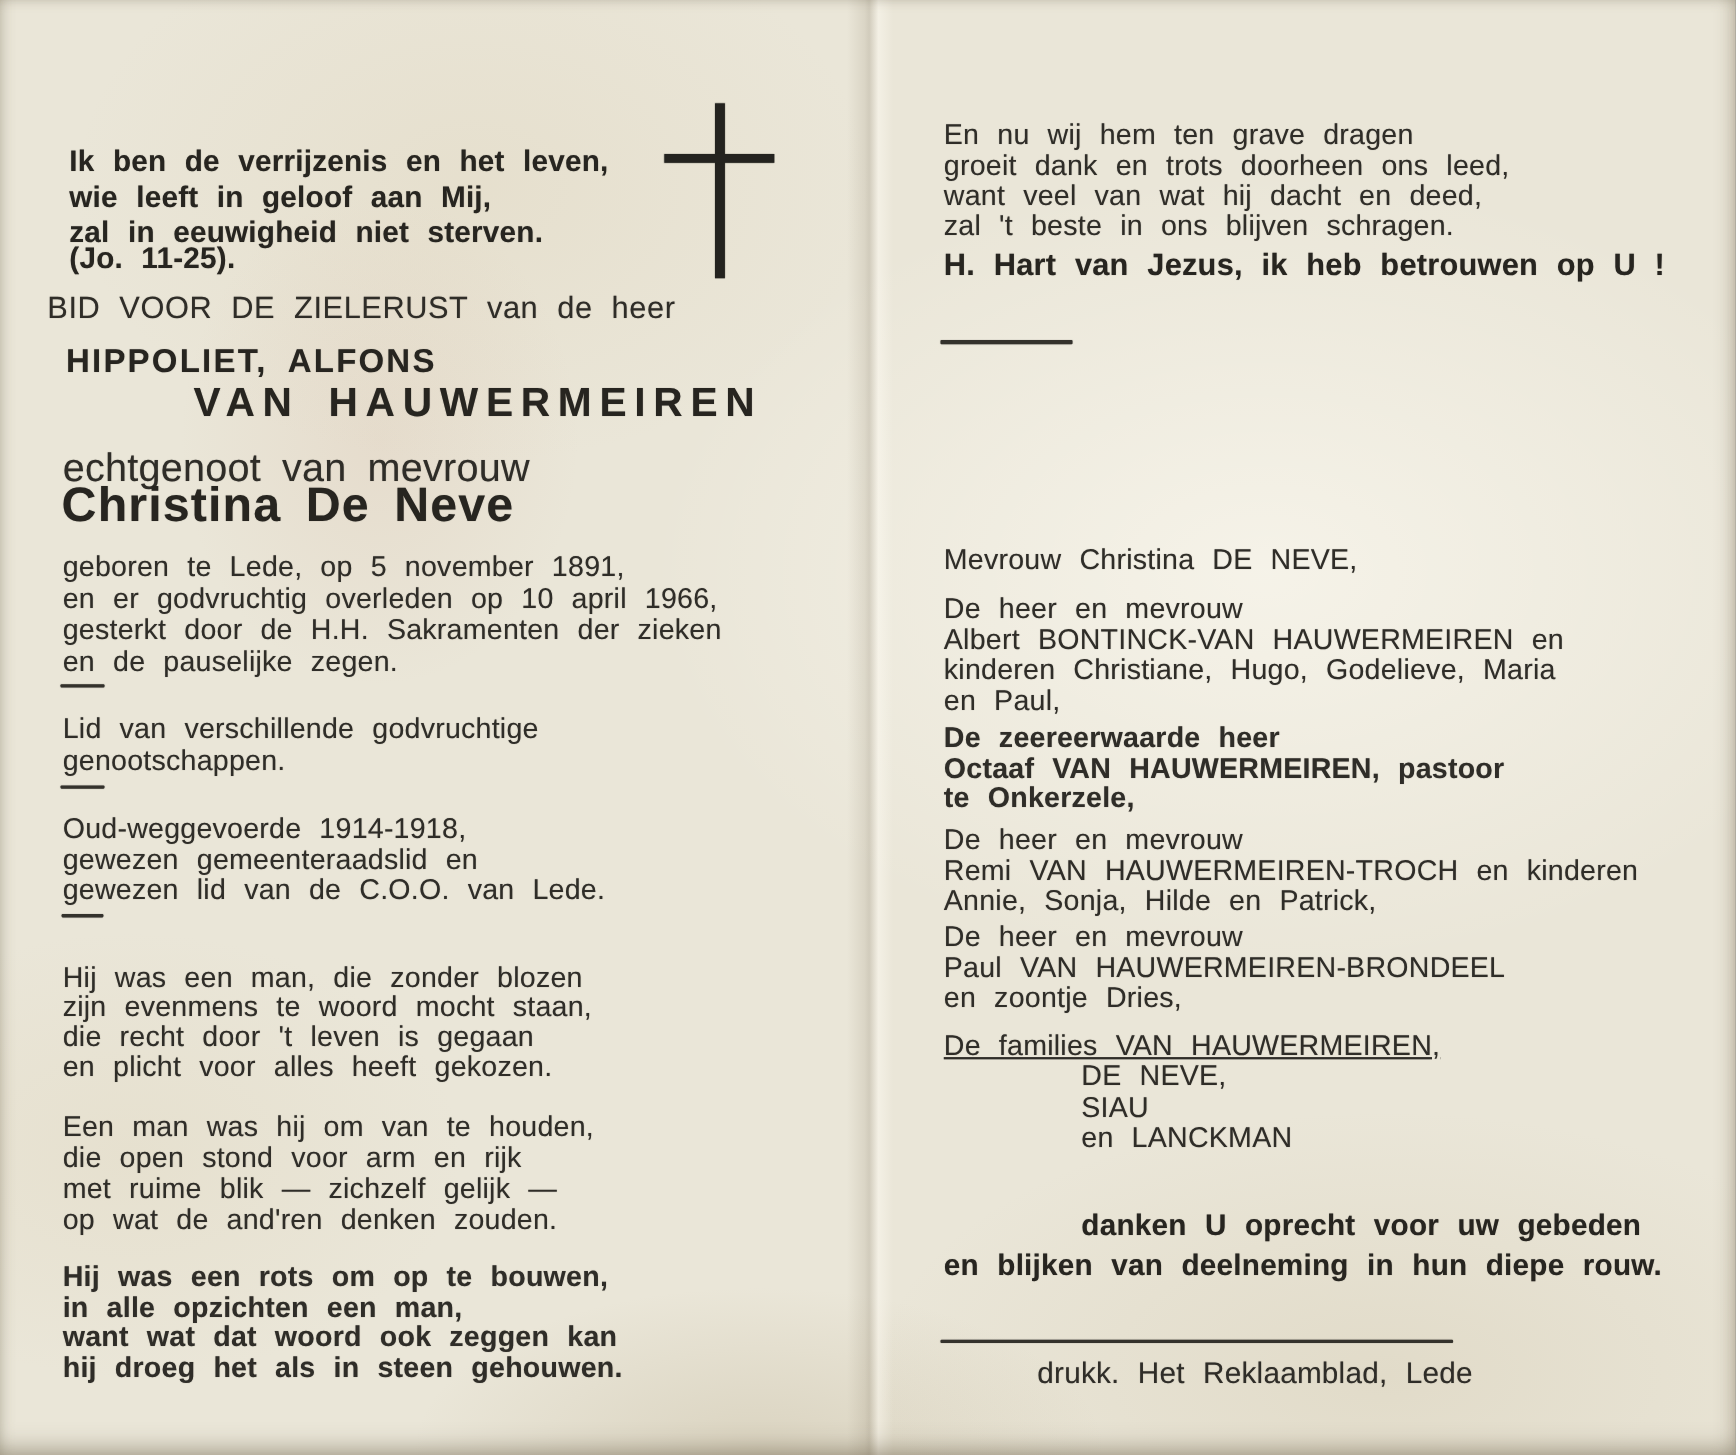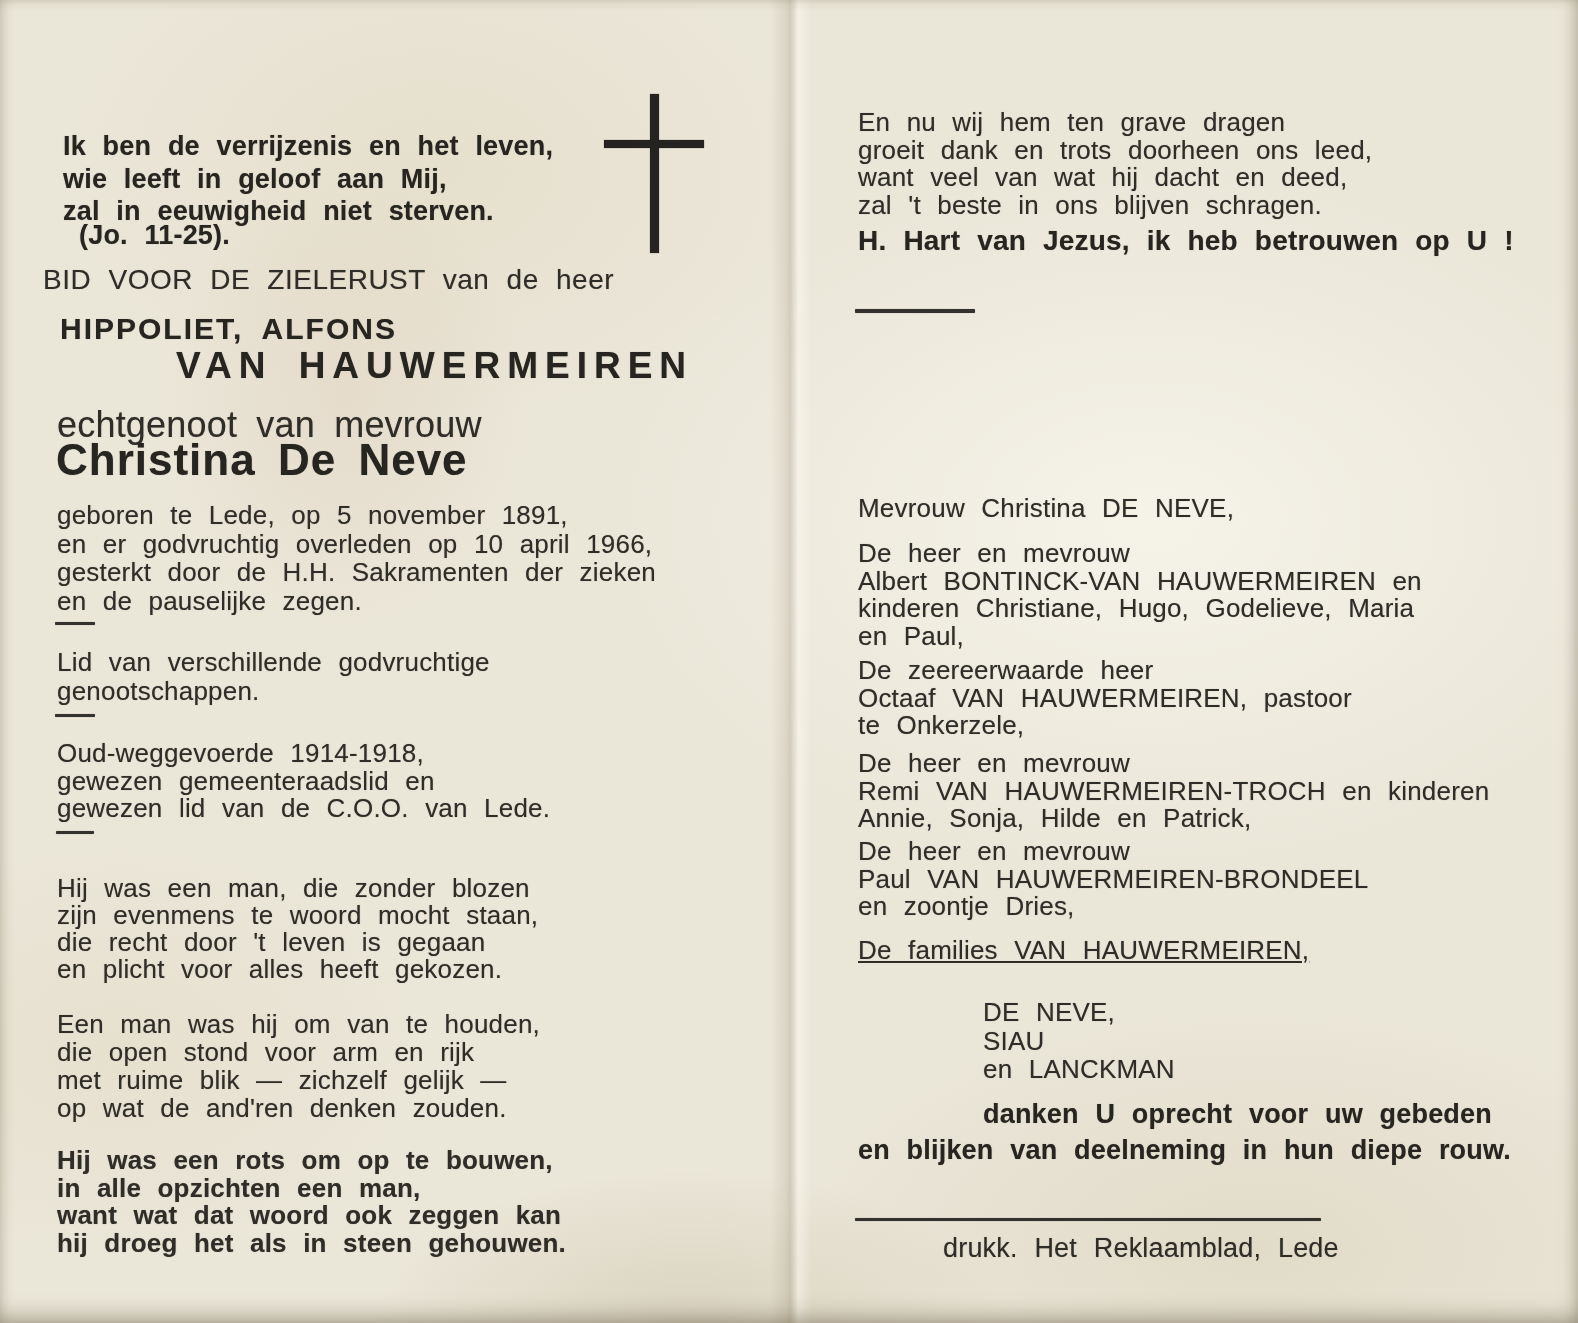--- a/index.html
+++ b/index.html
@@ -51,21 +51,21 @@
 <body>
 
 <div class="scan">
 
   <section>
 
     <div class="t b" style="left:63px;top:130px;font-size:27px;line-height:32.5px;">Ik ben de verrijzenis en het leven,
 wie leeft in geloof aan Mij,
 zal in eeuwigheid niet sterven.</div>
 
-    <div class="t b" style="left:63px;top:222px;font-size:27px;margin-left:16px;">(Jo. 11-25).</div>
+    <div class="t b" style="left:63px;top:222px;font-size:27px;">(Jo. 11-25).</div>
 
     <div class="cross" style="left:604px;top:94px;width:100px;height:159px;">
       <div class="vbar" style="left:46px;top:0;width:9px;height:159px;"></div>
       <div class="hbar" style="left:0;top:46px;width:100px;height:8px;"></div>
     </div>
 
     <div class="t" style="left:43px;top:265px;font-size:28px;line-height:30px;letter-spacing:.5px;">BID VOOR DE ZIELERUST van de heer</div>
 
     <div class="t b" style="left:60px;top:315px;font-size:30px;letter-spacing:2px;">HIPPOLIET, ALFONS</div>
 
@@ -121,35 +121,35 @@
 
     <div class="rule" style="left:855px;top:309px;width:120px;height:4px;"></div>
 
     <div class="t" style="left:858px;top:495px;line-height:27.5px;">Mevrouw Christina DE NEVE,</div>
 
     <div class="t" style="left:858px;top:540px;line-height:27.5px;">De heer en mevrouw
 Albert BONTINCK-VAN HAUWERMEIREN en
 kinderen Christiane, Hugo, Godelieve, Maria
 en Paul,</div>
 
-    <div class="t" style="left:858px;top:657px;line-height:27.5px;">De zeereerwaarde heer
+    <div class="t" style="left:858px;top:657px;line-height:27.5px;font-weight:bold;">De zeereerwaarde heer
 Octaaf VAN HAUWERMEIREN, pastoor
 te Onkerzele,</div>
 
     <div class="t" style="left:858px;top:750px;line-height:27.5px;">De heer en mevrouw
 Remi VAN HAUWERMEIREN-TROCH en kinderen
 Annie, Sonja, Hilde en Patrick,</div>
 
     <div class="t" style="left:858px;top:838px;line-height:27.5px;">De heer en mevrouw
 Paul VAN HAUWERMEIREN-BRONDEEL
 en zoontje Dries,</div>
 
     <div class="t" style="left:858px;top:937px;text-decoration:underline;">De families VAN HAUWERMEIREN,</div>
 
-    <div class="t" style="left:983px;top:963px;line-height:28.5px;margin-top:35px;">DE NEVE,
+    <div class="t" style="left:983px;top:963px;line-height:28.5px;">DE NEVE,
 SIAU
 en LANCKMAN</div>
 
     <div class="t b" style="left:858px;top:1096px;font-size:27px;line-height:36px;text-indent:125px;">danken U oprecht voor uw gebeden
 en blijken van deelneming in hun diepe rouw.</div>
 
     <div class="rule" style="left:855px;top:1218px;width:466px;height:3px;"></div>
 
     <div class="t" style="left:943px;top:1235px;font-size:27px;">drukk. Het Reklaamblad, Lede</div>
 

